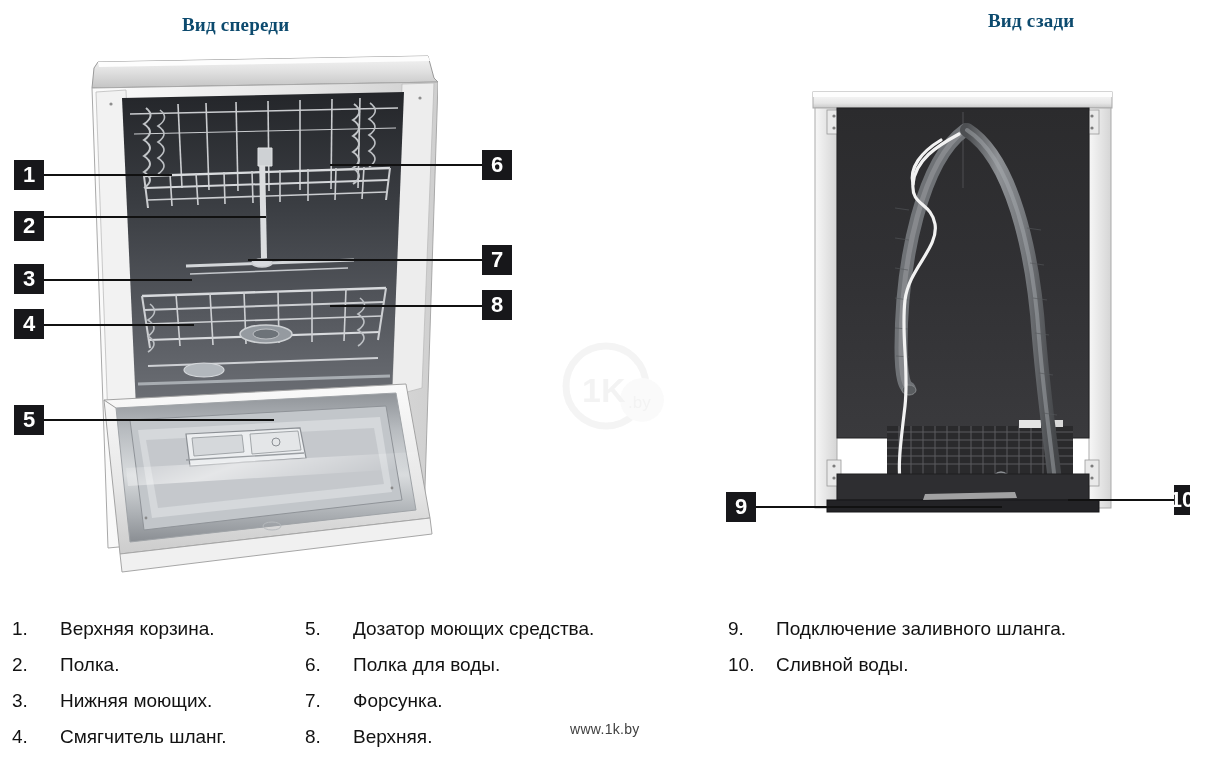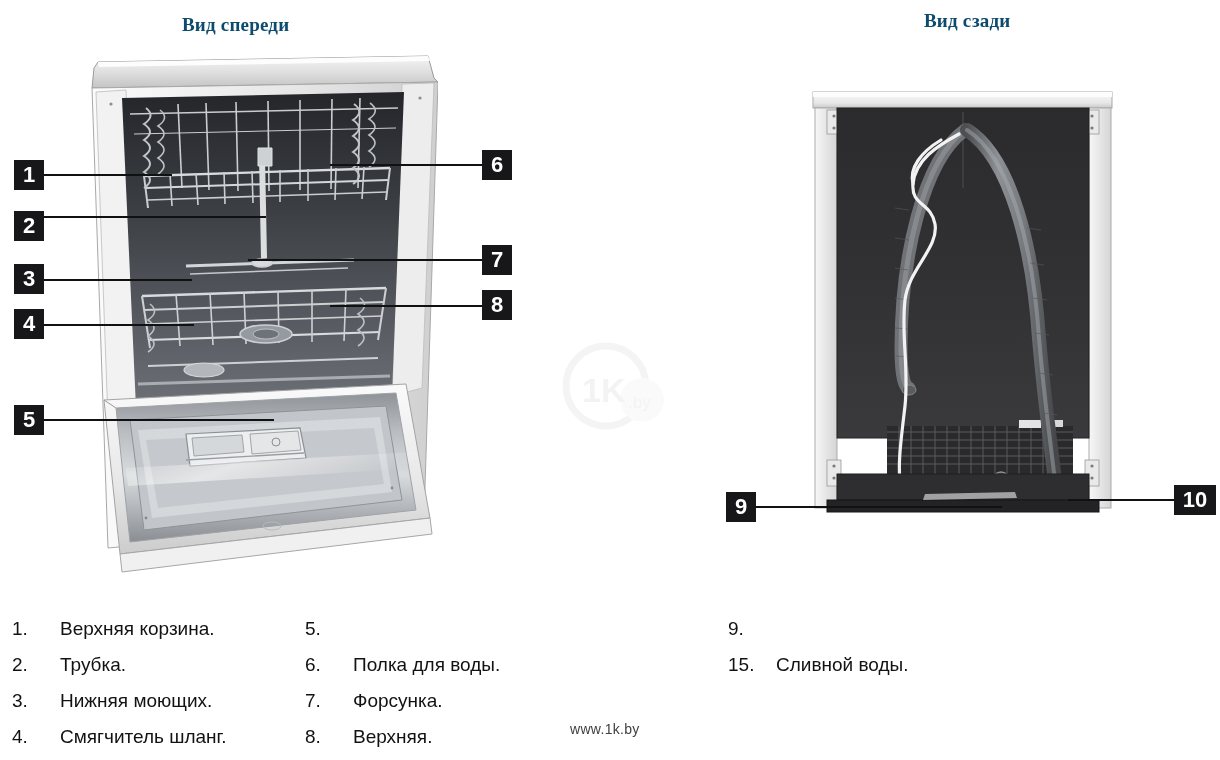--- a/index.html
+++ b/index.html
@@ -19,37 +19,37 @@
   .view-title {
     position: absolute;
     font-family: "Liberation Serif", serif;
     font-size: 19px;
     font-weight: 700;
     color: #0c4a6e;
     white-space: nowrap;
     letter-spacing: .2px;
   }
   #title-front { left: 182px; top: 14px; }
-  #title-rear  { left: 924px; top: 10px; font-family: Liberation Serif, serif; }
+  #title-rear  { left: 988px; top: 10px; font-family: Liberation Serif, serif; }
 
   
   .badge {
     position: absolute;
     width: 30px; height: 30px;
     background: #17171a;
     color: #ffffff;
     font-size: 22px;
     font-weight: 700;
     font-family: "Liberation Sans", sans-serif;
     display: flex; align-items: center; justify-content: center;
     line-height: 1;
     box-sizing: border-box;
     z-index: 40;
   }
-  .badge.wide { width: 42px; }
+  .badge.wide { width: 16px; }
   .leader {
     position: absolute;
     height: 2px;
     background: #111111;
     z-index: 39;
   }
 
   
   #front-photo {
     position: absolute;
@@ -429,55 +429,57 @@
     <text x="80" y="70" font-family="Liberation Sans, sans-serif" font-size="17" fill="#f1f1f1">.by</text>
   </svg>
 
   <div class="legend-col" id="legend-col-1">
     <div class="legend-row">
       <span class="legend-num">1.</span>
       <span class="legend-txt">Верхняя корзина.</span>
     </div>
     <div class="legend-row">
       <span class="legend-num">2.</span>
-      <span class="legend-txt">Трубка.</span>
+      <span class="legend-txt">Полка.</span>
     </div>
     <div class="legend-row">
       <span class="legend-num">3.</span>
       <span class="legend-txt">Нижняя моющих.</span>
     </div>
     <div class="legend-row">
       <span class="legend-num">4.</span>
       <span class="legend-txt">Смягчитель шланг.</span>
     </div>
   </div>
 
   <div class="legend-col" id="legend-col-2">
     <div class="legend-row">
       <span class="legend-num">5.</span>
+      <span class="legend-txt">Дозатор моющих средства.</span>
     </div>
     <div class="legend-row">
       <span class="legend-num">6.</span>
       <span class="legend-txt">Полка для воды.</span>
     </div>
     <div class="legend-row">
       <span class="legend-num">7.</span>
       <span class="legend-txt">Форсунка.</span>
     </div>
     <div class="legend-row">
       <span class="legend-num">8.</span>
       <span class="legend-txt">Верхняя.</span>
     </div>
   </div>
 
   <div class="legend-col" id="legend-col-3">
     <div class="legend-row">
       <span class="legend-num">9.</span>
-    </div>
-    <div class="legend-row">
-      <span class="legend-num">15.</span>
+      <span class="legend-txt">Подключение заливного шланга.</span>
+    </div>
+    <div class="legend-row">
+      <span class="legend-num">10.</span>
       <span class="legend-txt">Сливной воды.</span>
     </div>
   </div>
 
   <div id="watermark-url">www.1k.by</div>
 
 </div>
 
 </body></html>

